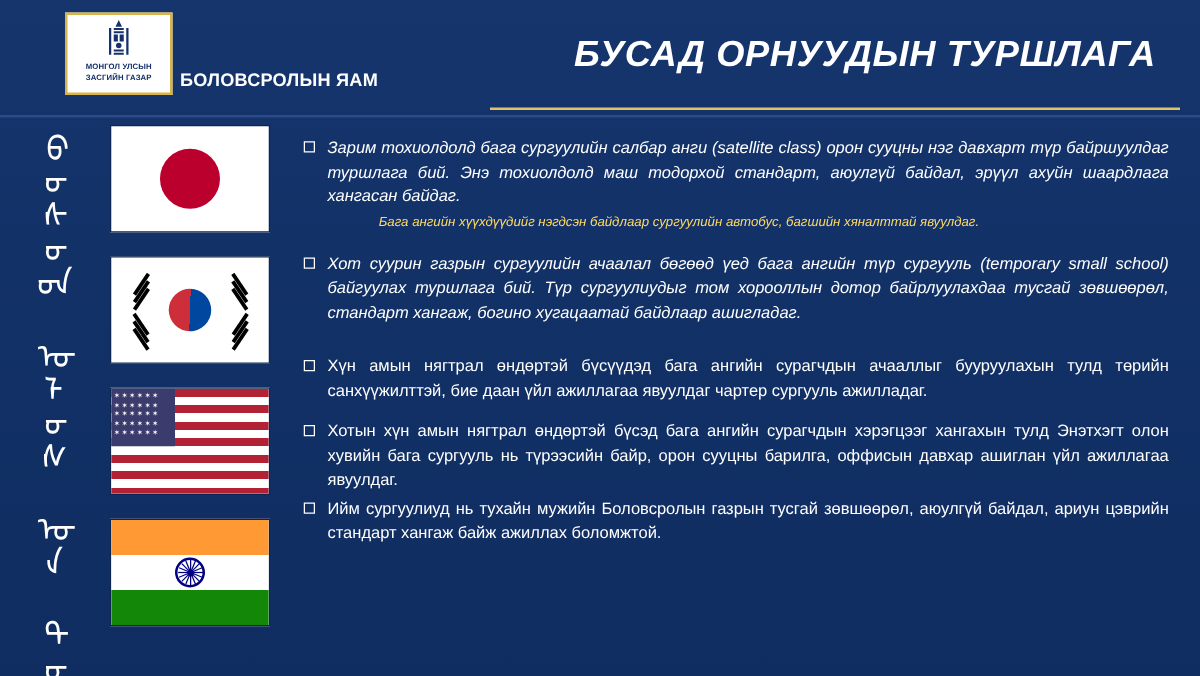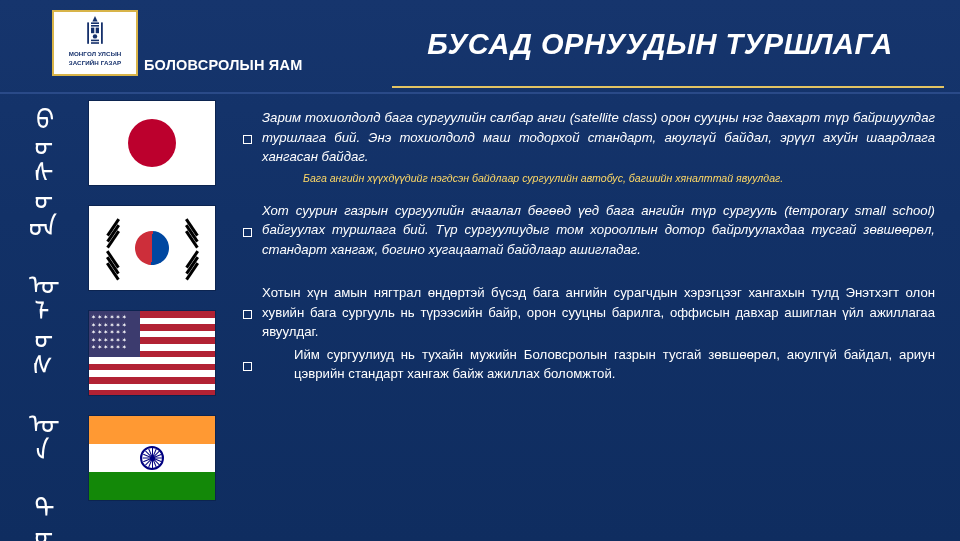--- a/index.html
+++ b/index.html
@@ -57,21 +57,21 @@
   .ministry-name {
     position: absolute;
     left: 144px; top: 57px;
     font-size: 14.5px;
     font-weight: bold;
     color: #ffffff;
     letter-spacing: 0.2px;
   }
   .slide-title {
     position: absolute;
-    left: 400px; top: 28px;
+    left: 432px; top: 28px;
     width: 520px;
     text-align: center;
     font-size: 29px;
     font-weight: bold;
     font-style: italic;
     color: #ffffff;
     letter-spacing: 0.5px;
     white-space: nowrap;
   }
   .title-rule {
@@ -209,21 +209,21 @@
 
   
   .content {
     position: absolute;
     left: 243px; top: 108px;
     width: 692px;
   }
   .block { margin-bottom: 13px; }
   .bullet-row {
     display: flex;
-    align-items: center;
+    align-items: flex-start;
     margin-bottom: 3px;
   }
   .bullet-mark {
     flex: 0 0 auto;
     width: 9px;
     height: 9px;
     border: 1px solid #ffffff;
     margin: 5px 10px 0 0;
     box-sizing: border-box;
   }
@@ -242,21 +242,21 @@
     font-size: 10.6px;
     line-height: 14px;
     font-style: italic;
   }
   
   .block-jp { margin-top: 0; }
   .block-kr { margin-top: 16px; }
   .block-us { margin-top: 24px; }
   .block-in { margin-top: 9px; }
   .block-us .bullet-row + .bullet-row { margin-top: 2px; }
-  .block-in .bullet-row + .bullet-row { margin-top: 2px; gap: 32px; }
+  .block-in .bullet-row + .bullet-row { margin-top: 2px; }
 </style>
 </head>
 <body>
 
 <div class="slide">
 
   <div class="header">
 
     <div class="emblem-box">
       <svg class="soyombo" viewBox="0 0 26 34">
@@ -341,20 +341,24 @@
     </div>
 
     <div class="block block-kr">
       <div class="bullet-row">
         <span class="bullet-mark"></span>
         <span class="bullet-text">Хот суурин газрын сургуулийн ачаалал бөгөөд үед бага ангийн түр сургууль (temporary small school) байгуулах туршлага бий. Түр сургуулиудыг том хорооллын дотор байрлуулахдаа тусгай зөвшөөрөл, стандарт хангаж, богино хугацаатай байдлаар ашигладаг.</span>
       </div>
     </div>
 
     <div class="block block-us">
+      <div class="bullet-row">
+        <span class="bullet-mark"></span>
+        <span class="bullet-text upright">Хүн амын нягтрал өндөртэй бүсүүдэд бага ангийн сурагчдын ачааллыг бууруулахын тулд төрийн санхүүжилттэй, бие даан үйл ажиллагаа явуулдаг чартер сургууль ажилладаг.</span>
+      </div>
     </div>
 
     <div class="block block-in">
       <div class="bullet-row">
         <span class="bullet-mark"></span>
         <span class="bullet-text upright">Хотын хүн амын нягтрал өндөртэй бүсэд бага ангийн сурагчдын хэрэгцээг хангахын тулд Энэтхэгт олон хувийн бага сургууль нь түрээсийн байр, орон сууцны барилга, оффисын давхар ашиглан үйл ажиллагаа явуулдаг.</span>
       </div>
       <div class="bullet-row">
         <span class="bullet-mark"></span>
         <span class="bullet-text upright">Ийм сургуулиуд нь тухайн мужийн Боловсролын газрын тусгай зөвшөөрөл, аюулгүй байдал, ариун цэврийн стандарт хангаж байж ажиллах боломжтой.</span>

